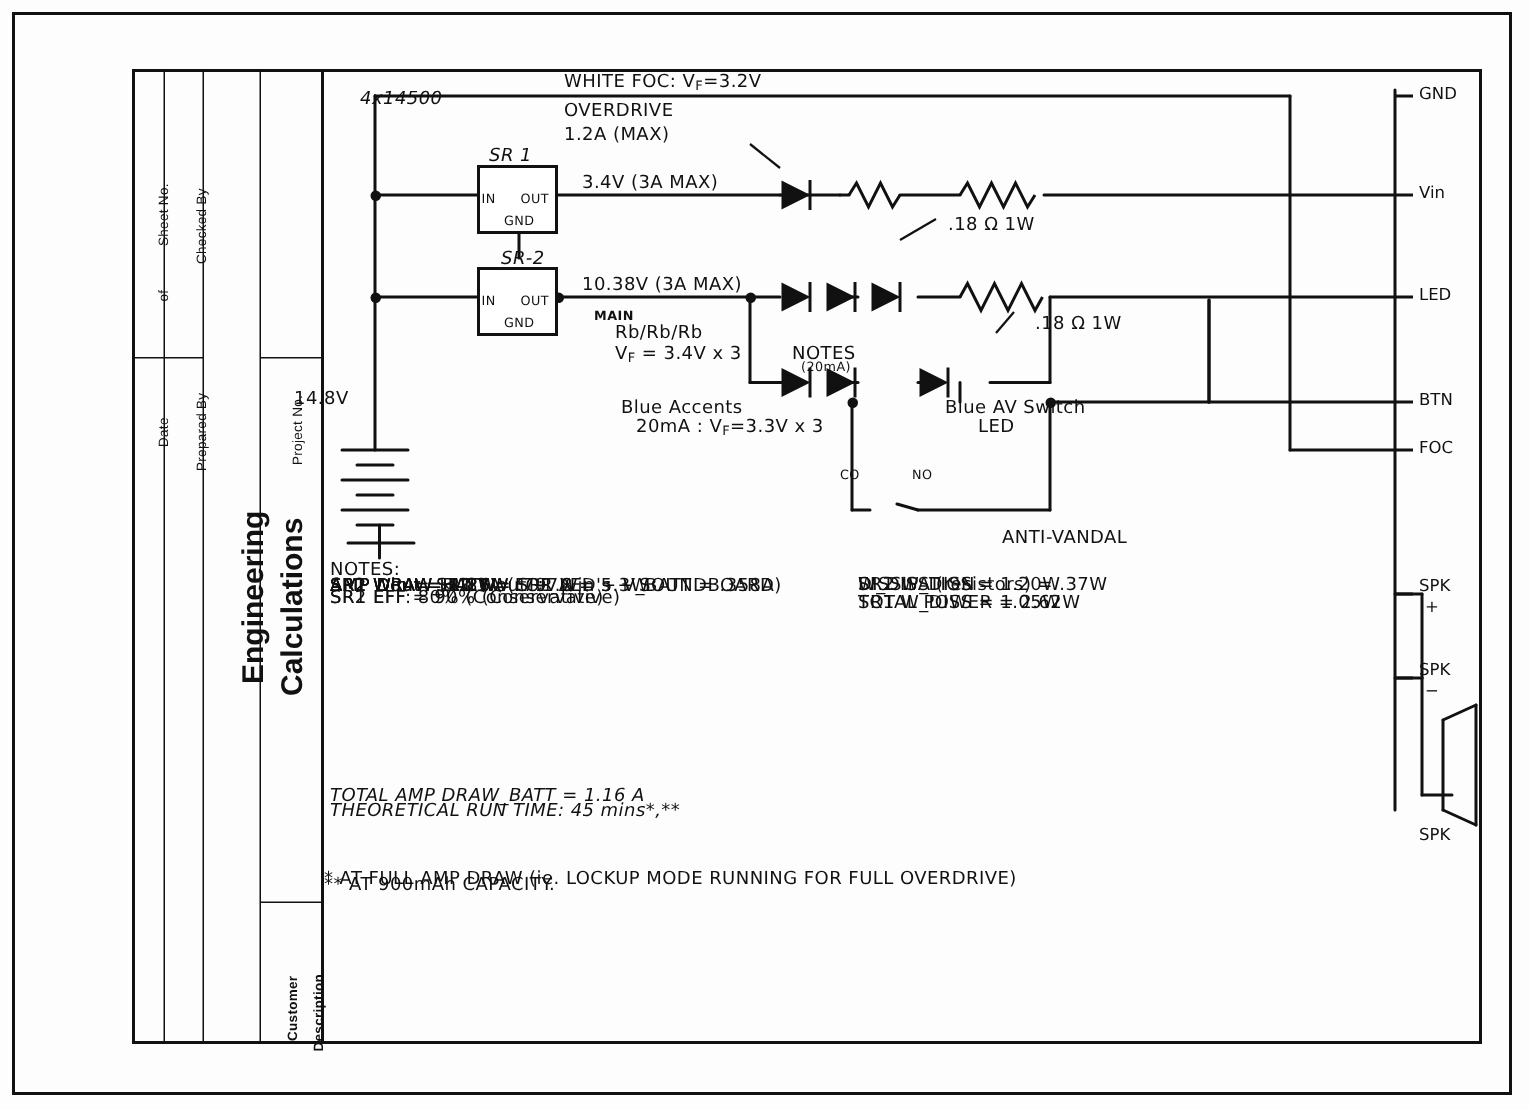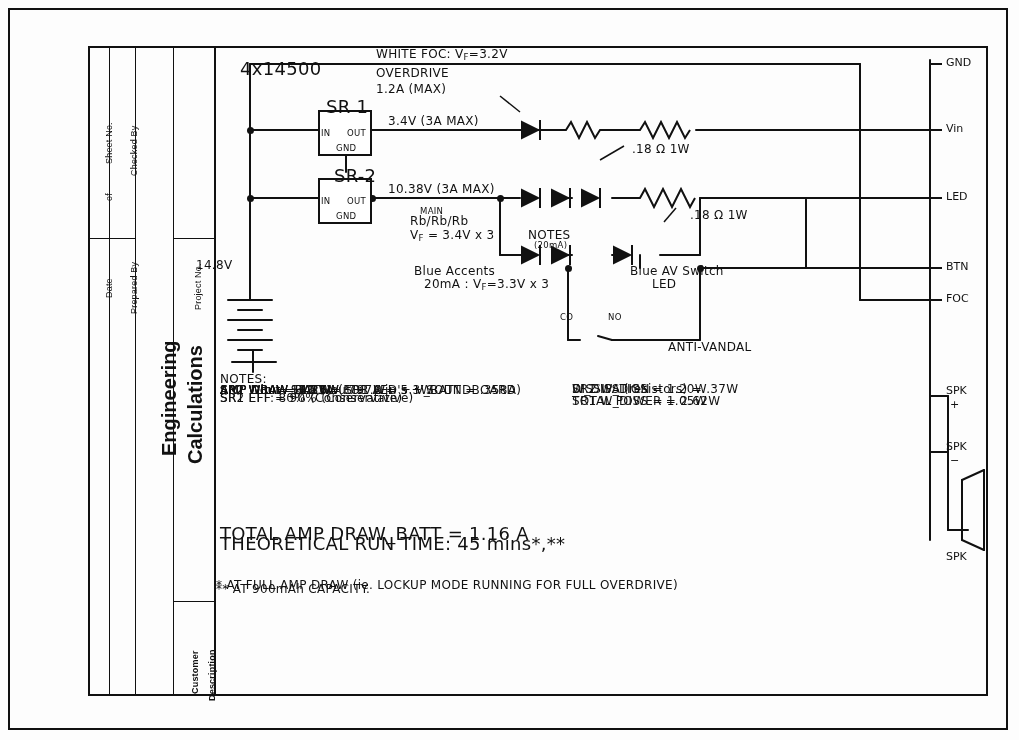--- a/index.html
+++ b/index.html
@@ -88,21 +88,21 @@
   .hw {
     position: absolute;
     color: #111;
     font-family: "DejaVu Sans", sans-serif;
     font-size: 12px;
     white-space: nowrap;
     letter-spacing: .3px;
   }
   .hw.sm { font-size: 12px; }
   .hw.xs { font-size: 8.5px; }
-  .hw.lg { font-size: 18px; }
+  .hw.lg { font-size: 12px; font-style: italic; }
   .sub { font-size: .72em; vertical-align: -0.25em; }
 
   .node {
     position: absolute;
     width: 7px; height: 7px;
     background: #111;
     border-radius: 50%;
   }
 
   .box {
@@ -304,40 +304,40 @@
 
   <div class="hw" style="left:376px; top:47px;">
     <span>WHITE FOC:  V</span><span class="sub">F</span><span>=3.2V</span>
   </div>
   <span class="hw" style="left:376px; top:66px;">OVERDRIVE</span>
   <span class="hw sm" style="left:376px; top:82px;">1.2A (MAX)</span>
 
   <span class="hw" style="left:632px; top:142px;">.18 Ω 1W</span>
   <span class="hw" style="left:690px; top:208px;">.18 Ω  1W</span>
 
-  <span class="hw xs" style="left:420px; top:206px;">MAIN</span>
+  <span class="hw xs" style="left:396px; top:206px;font-weight:bold;">MAIN</span>
   <span class="hw sm" style="left:410px; top:214px;">Rb/Rb/Rb</span>
   <div class="hw sm" style="left:410px; top:228px;">
     <span>V</span><span class="sub">F</span><span> = 3.4V x 3</span>
   </div>
 
   <span class="hw sm" style="left:528px; top:228px;">NOTES</span>
   <span class="hw xs" style="left:534px; top:240px;">(20mA)</span>
 
   <span class="hw sm" style="left:414px; top:264px;">Blue Accents</span>
   <div class="hw sm" style="left:424px; top:277px;">
     <span>20mA : V</span><span class="sub">F</span><span>=3.3V x 3</span>
   </div>
 
   <span class="hw sm" style="left:630px; top:264px;">Blue AV Switch</span>
   <span class="hw sm" style="left:652px; top:277px;">LED</span>
 
   <span class="hw xs" style="left:560px; top:312px;">CO</span>
   <span class="hw xs" style="left:608px; top:312px;text-align:right;">NO</span>
-  <span class="hw" style="left:668px; top:340px;">ANTI-VANDAL</span>
+  <span class="hw" style="left:668px; top:351px;">ANTI-VANDAL</span>
 
   <div class="pin-tick" style="left:930px; top:63px;"></div>
   <span class="pin-label" style="left:946px; top:56px;">GND</span>
 
   <div class="pin-tick" style="left:930px; top:129px;"></div>
   <span class="pin-label" style="left:946px; top:122px;">Vin</span>
 
   <div class="pin-tick" style="left:930px; top:197px;"></div>
   <span class="pin-label" style="left:946px; top:190px;">LED</span>
 

